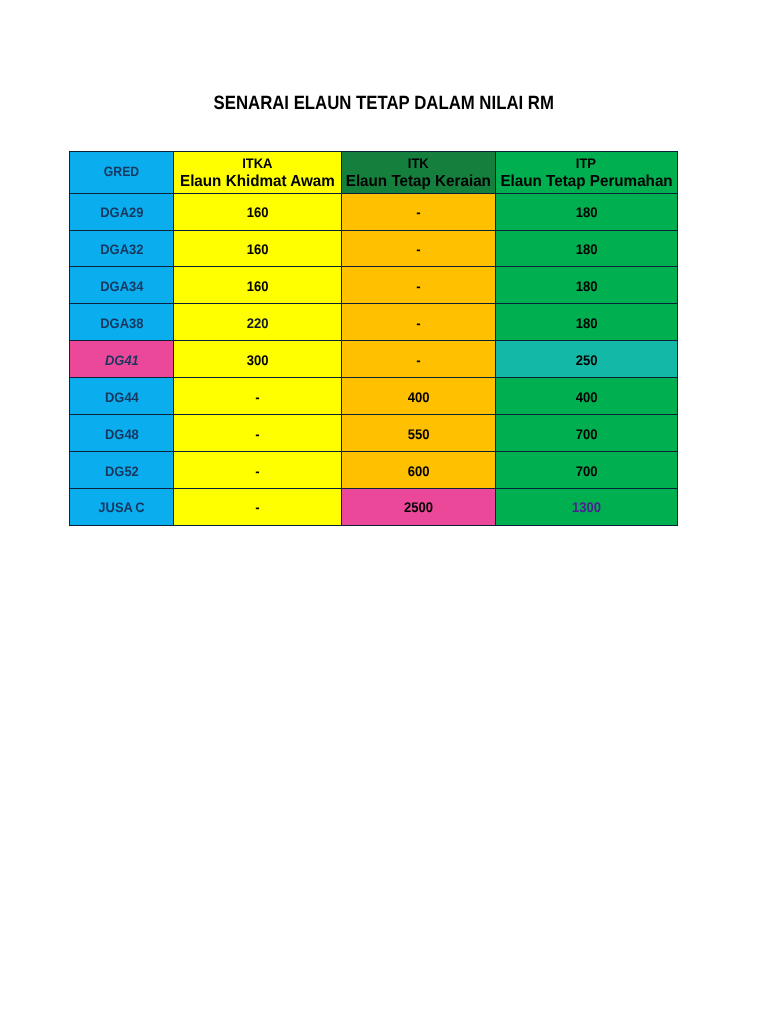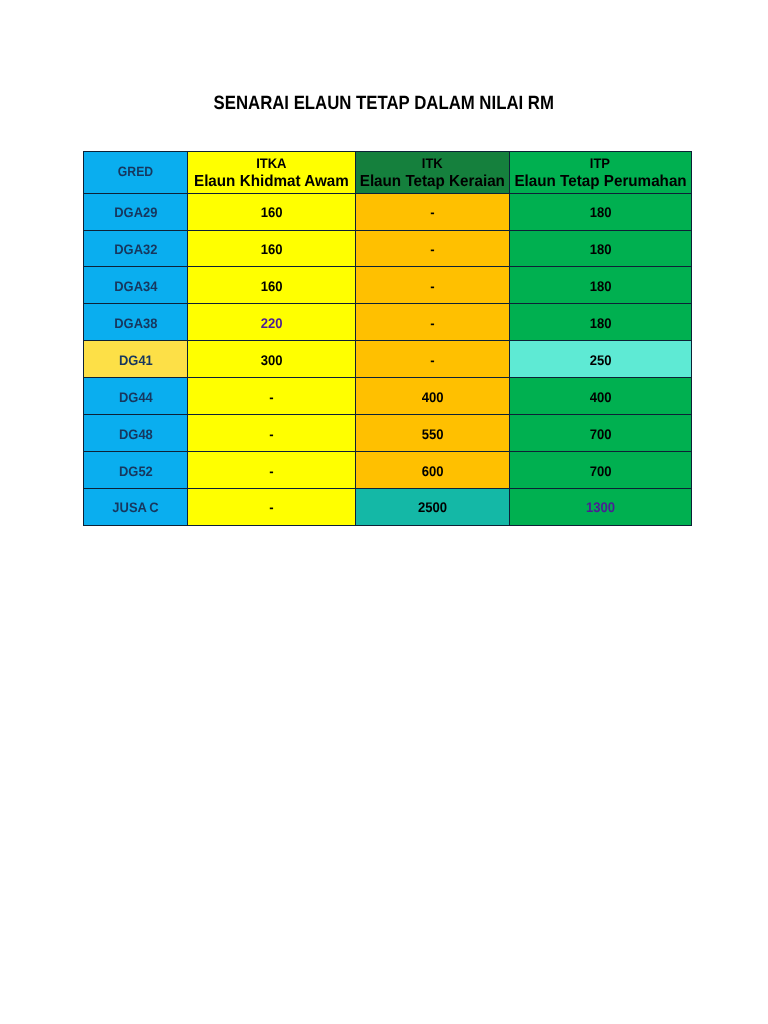--- a/index.html
+++ b/index.html
@@ -39,21 +39,21 @@
     display: inline-block;
     font-size: 19.2px;
     font-weight: bold;
     transform: scaleX(0.874) translateZ(0);
     transform-origin: center center;
   }
 
   
   #allowance-table {
     position: absolute;
-    left: 83px;
+    left: 69px;
     top: 150.8px;
     border-collapse: collapse;
     table-layout: fixed;
     border-spacing: 0;
   }
   #allowance-table td {
     border: 1px solid var(--border-color, #0D2136);
     text-align: center;
     vertical-align: middle;
     padding: 0;
@@ -147,29 +147,29 @@
           <td class="cell-itp" style="background: rgb(0, 176, 80); color: rgb(0, 0, 0);"><span class="datatxt">180</span></td>
         </tr>
         <tr class="data-row">
           <td class="cell-gred" style="background: rgb(10, 174, 239); color: rgb(23, 55, 94);"><span class="datatxt">DGA34</span></td>
           <td class="cell-itka" style="background: rgb(255, 255, 0); color: rgb(0, 0, 0);"><span class="datatxt">160</span></td>
           <td class="cell-itk" style="background: rgb(255, 192, 0); color: rgb(0, 0, 0);"><span class="datatxt">-</span></td>
           <td class="cell-itp" style="background: rgb(0, 176, 80); color: rgb(0, 0, 0);"><span class="datatxt">180</span></td>
         </tr>
         <tr class="data-row">
           <td class="cell-gred" style="background: rgb(10, 174, 239); color: rgb(23, 55, 94);"><span class="datatxt">DGA38</span></td>
-          <td class="cell-itka" style="background: rgb(255, 255, 0); color: #4c1d95;"><span class="datatxt">220</span></td>
+          <td class="cell-itka" style="background: rgb(255, 255, 0); color: #0f172a;"><span class="datatxt">220</span></td>
           <td class="cell-itk" style="background: rgb(255, 192, 0); color: rgb(0, 0, 0);"><span class="datatxt">-</span></td>
           <td class="cell-itp" style="background: rgb(0, 176, 80); color: rgb(0, 0, 0);"><span class="datatxt">180</span></td>
         </tr>
         <tr class="data-row">
-          <td class="cell-gred" style="background: #fde047; color: rgb(23, 55, 94);"><span class="datatxt">DG41</span></td>
+          <td class="cell-gred" style="background: #ec4899; color: rgb(23, 55, 94); font-style: italic;"><span class="datatxt">DG41</span></td>
           <td class="cell-itka" style="background: rgb(255, 255, 0); color: rgb(0, 0, 0);"><span class="datatxt">300</span></td>
           <td class="cell-itk" style="background: rgb(255, 192, 0); color: rgb(0, 0, 0);"><span class="datatxt">-</span></td>
-          <td class="cell-itp" style="background: #5eead4; color: rgb(0, 0, 0);"><span class="datatxt">250</span></td>
+          <td class="cell-itp" style="background: #14b8a6; color: rgb(0, 0, 0);"><span class="datatxt">250</span></td>
         </tr>
         <tr class="data-row">
           <td class="cell-gred" style="background: rgb(10, 174, 239); color: rgb(23, 55, 94);"><span class="datatxt">DG44</span></td>
           <td class="cell-itka" style="background: rgb(255, 255, 0); color: rgb(0, 0, 0);"><span class="datatxt">-</span></td>
           <td class="cell-itk" style="background: rgb(255, 192, 0); color: rgb(0, 0, 0);"><span class="datatxt">400</span></td>
           <td class="cell-itp" style="background: rgb(0, 176, 80); color: rgb(0, 0, 0);"><span class="datatxt">400</span></td>
         </tr>
         <tr class="data-row">
           <td class="cell-gred" style="background: rgb(10, 174, 239); color: rgb(23, 55, 94);"><span class="datatxt">DG48</span></td>
           <td class="cell-itka" style="background: rgb(255, 255, 0); color: rgb(0, 0, 0);"><span class="datatxt">-</span></td>
@@ -178,19 +178,19 @@
         </tr>
         <tr class="data-row">
           <td class="cell-gred" style="background: rgb(10, 174, 239); color: rgb(23, 55, 94);"><span class="datatxt">DG52</span></td>
           <td class="cell-itka" style="background: rgb(255, 255, 0); color: rgb(0, 0, 0);"><span class="datatxt">-</span></td>
           <td class="cell-itk" style="background: rgb(255, 192, 0); color: rgb(0, 0, 0);"><span class="datatxt">600</span></td>
           <td class="cell-itp" style="background: rgb(0, 176, 80); color: rgb(0, 0, 0);"><span class="datatxt">700</span></td>
         </tr>
         <tr class="data-row">
           <td class="cell-gred" style="background: rgb(10, 174, 239); color: rgb(23, 55, 94);"><span class="datatxt">JUSA C</span></td>
           <td class="cell-itka" style="background: rgb(255, 255, 0); color: rgb(0, 0, 0);"><span class="datatxt">-</span></td>
-          <td class="cell-itk" style="background: #14b8a6; color: rgb(0, 0, 0);"><span class="datatxt">2500</span></td>
+          <td class="cell-itk" style="background: #ec4899; color: rgb(0, 0, 0);"><span class="datatxt">2500</span></td>
           <td class="cell-itp" style="background: rgb(0, 176, 80); color: #4c1d95;"><span class="datatxt">1300</span></td>
         </tr>
       </tbody>
   </table>
 
 </div>
 
 </body></html>

